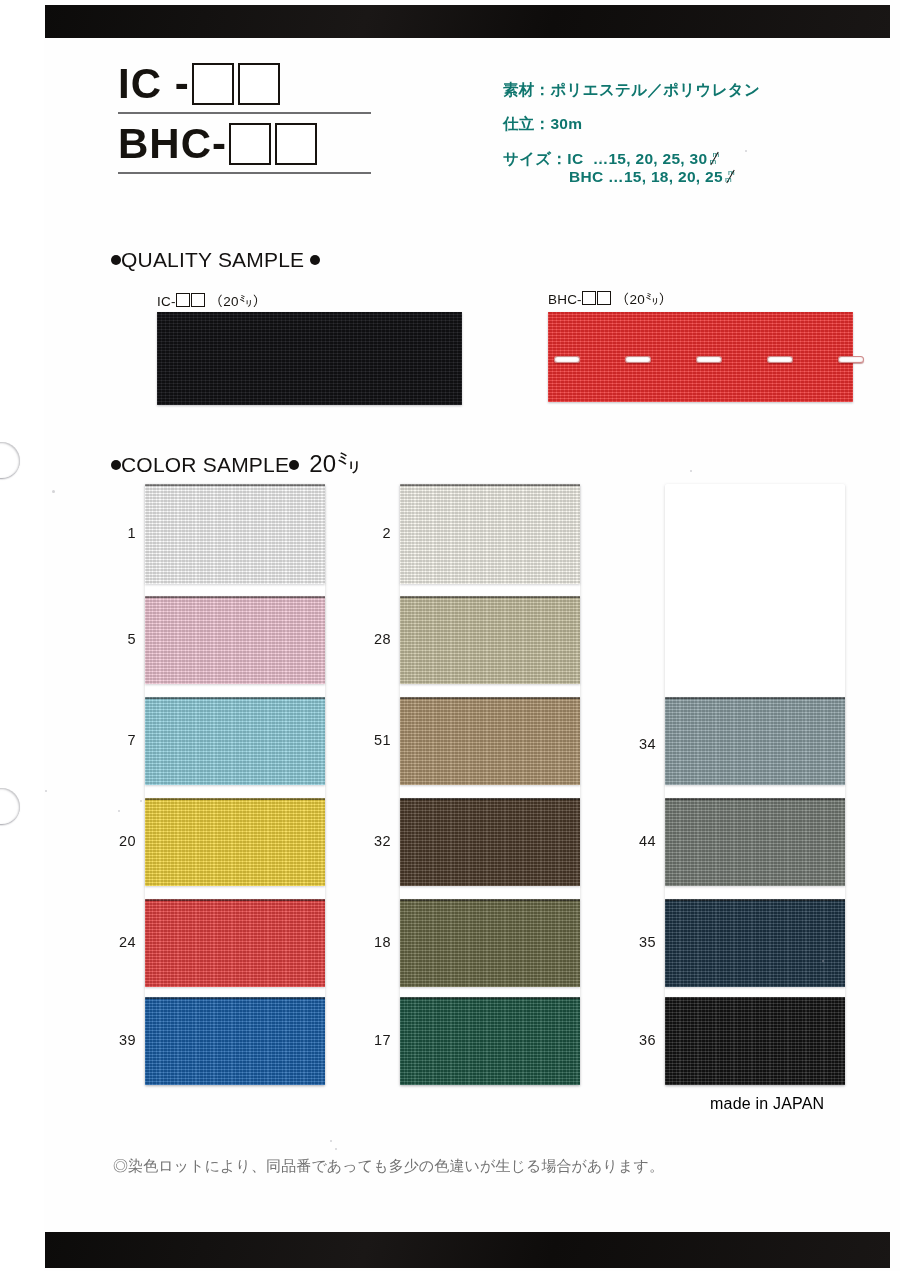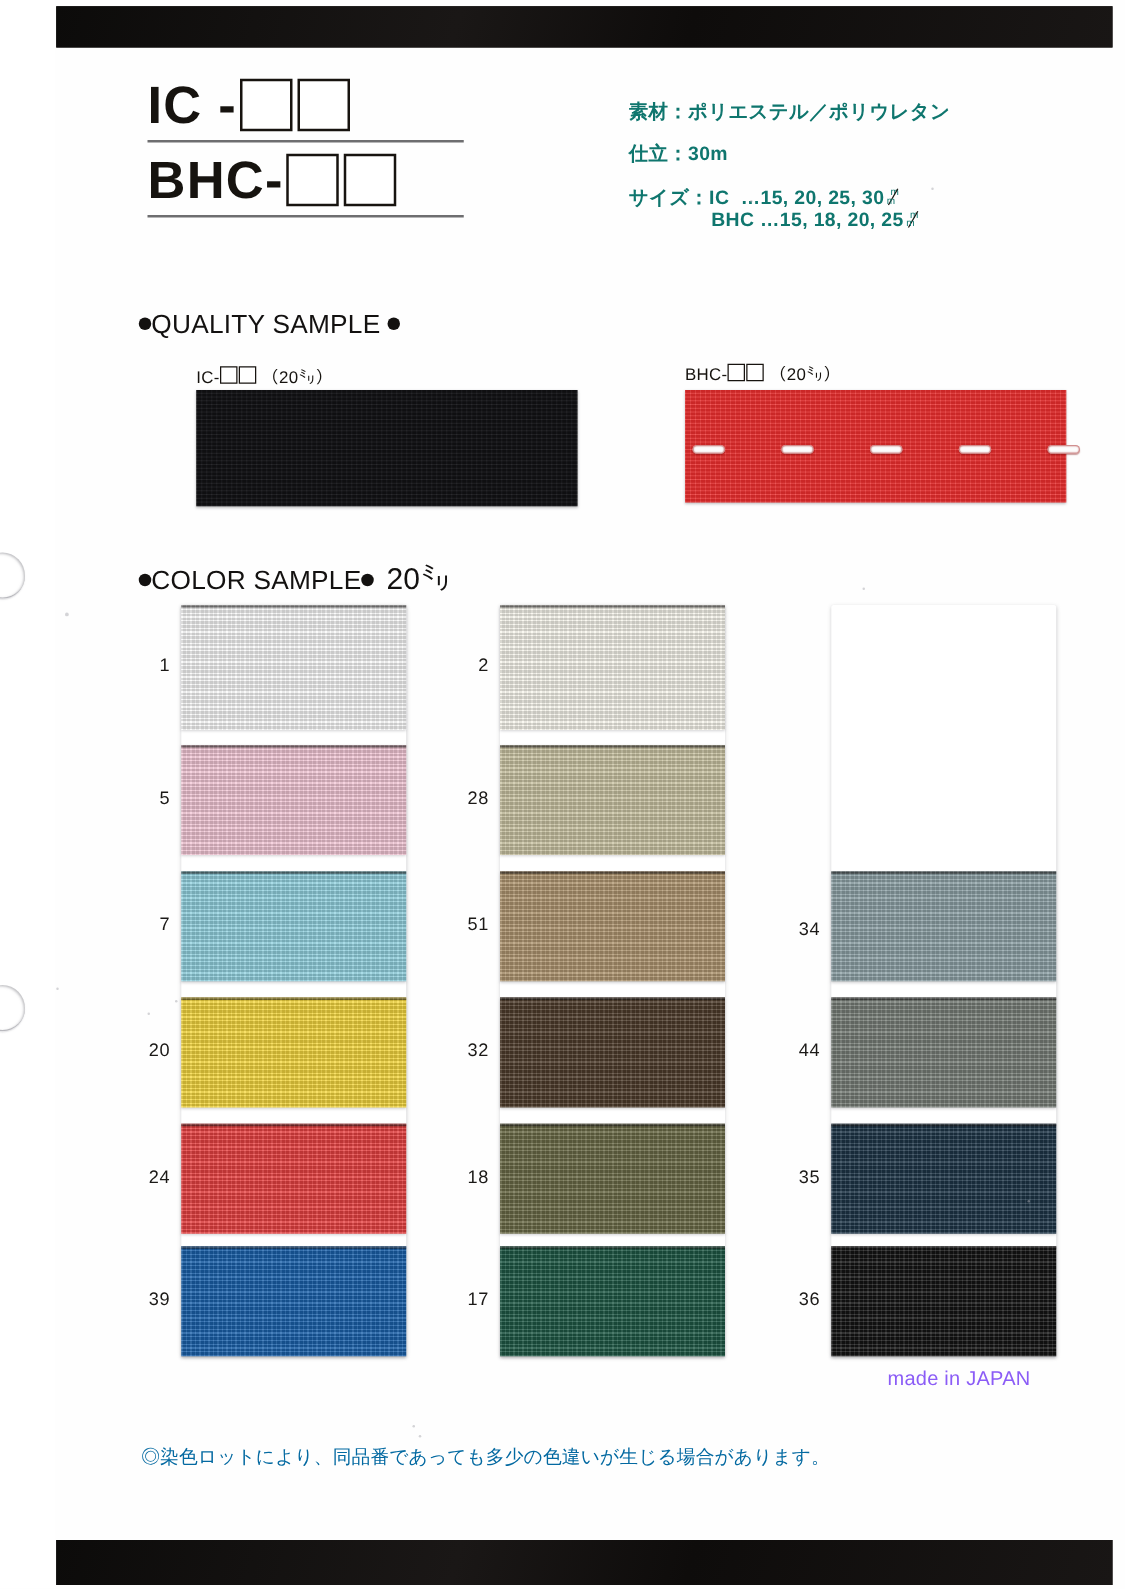--- a/index.html
+++ b/index.html
@@ -253,34 +253,34 @@
     letter-spacing: 0.4px;
     text-align: right;
     width: 28px;
   }
 
   
   #made-in-japan {
     position: absolute;
     left: 710px; top: 1095px;
     font-size: 16px;
-    color: #8b5cf6;
+    color: #000000;
     letter-spacing: 0.2px;
     white-space: nowrap;
   }
 
   
   #footer-notes {
     position: absolute;
     left: 113px; top: 1158px;
     width: 740px;
   }
   .footer-note {
     font-size: 15px;
-    color: #0369a1;
+    color: #737373;
     line-height: 1.0;
     margin-bottom: 20px;
     letter-spacing: 0.1px;
     white-space: nowrap;
   }
 
   .speck {
     position: absolute;
     background: rgba(170,170,175,0.5);
     border-radius: 50%;

